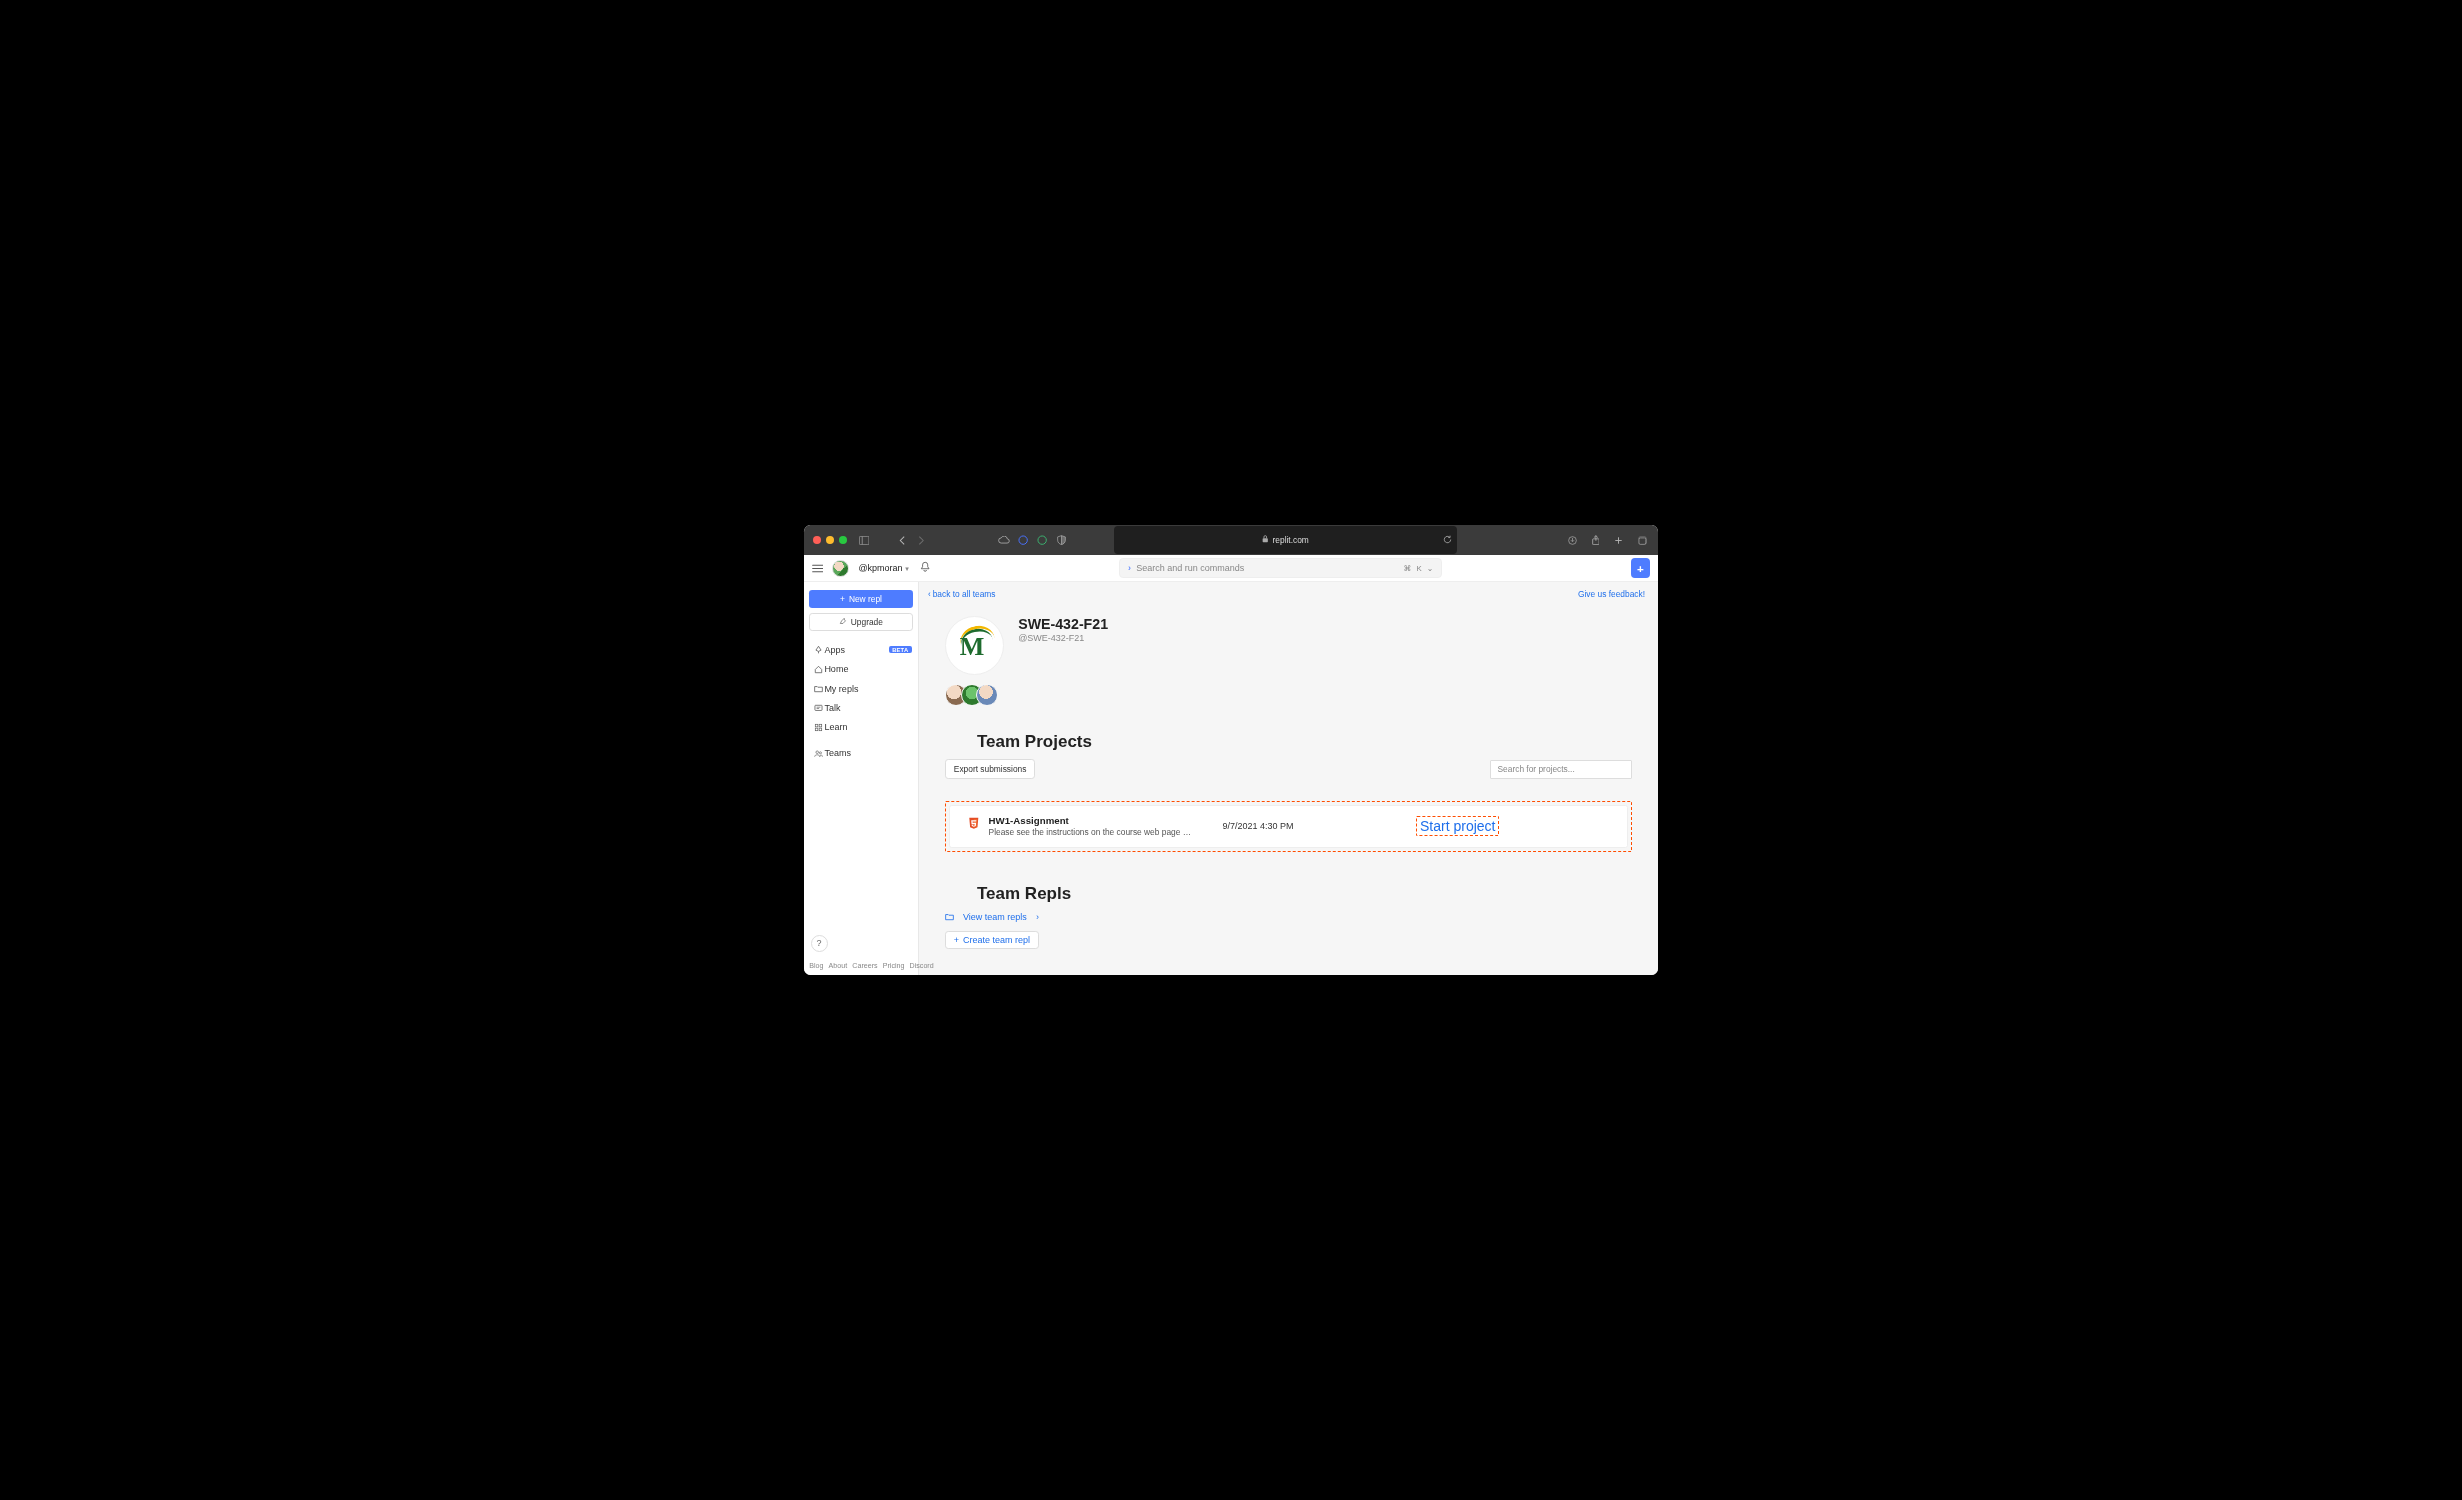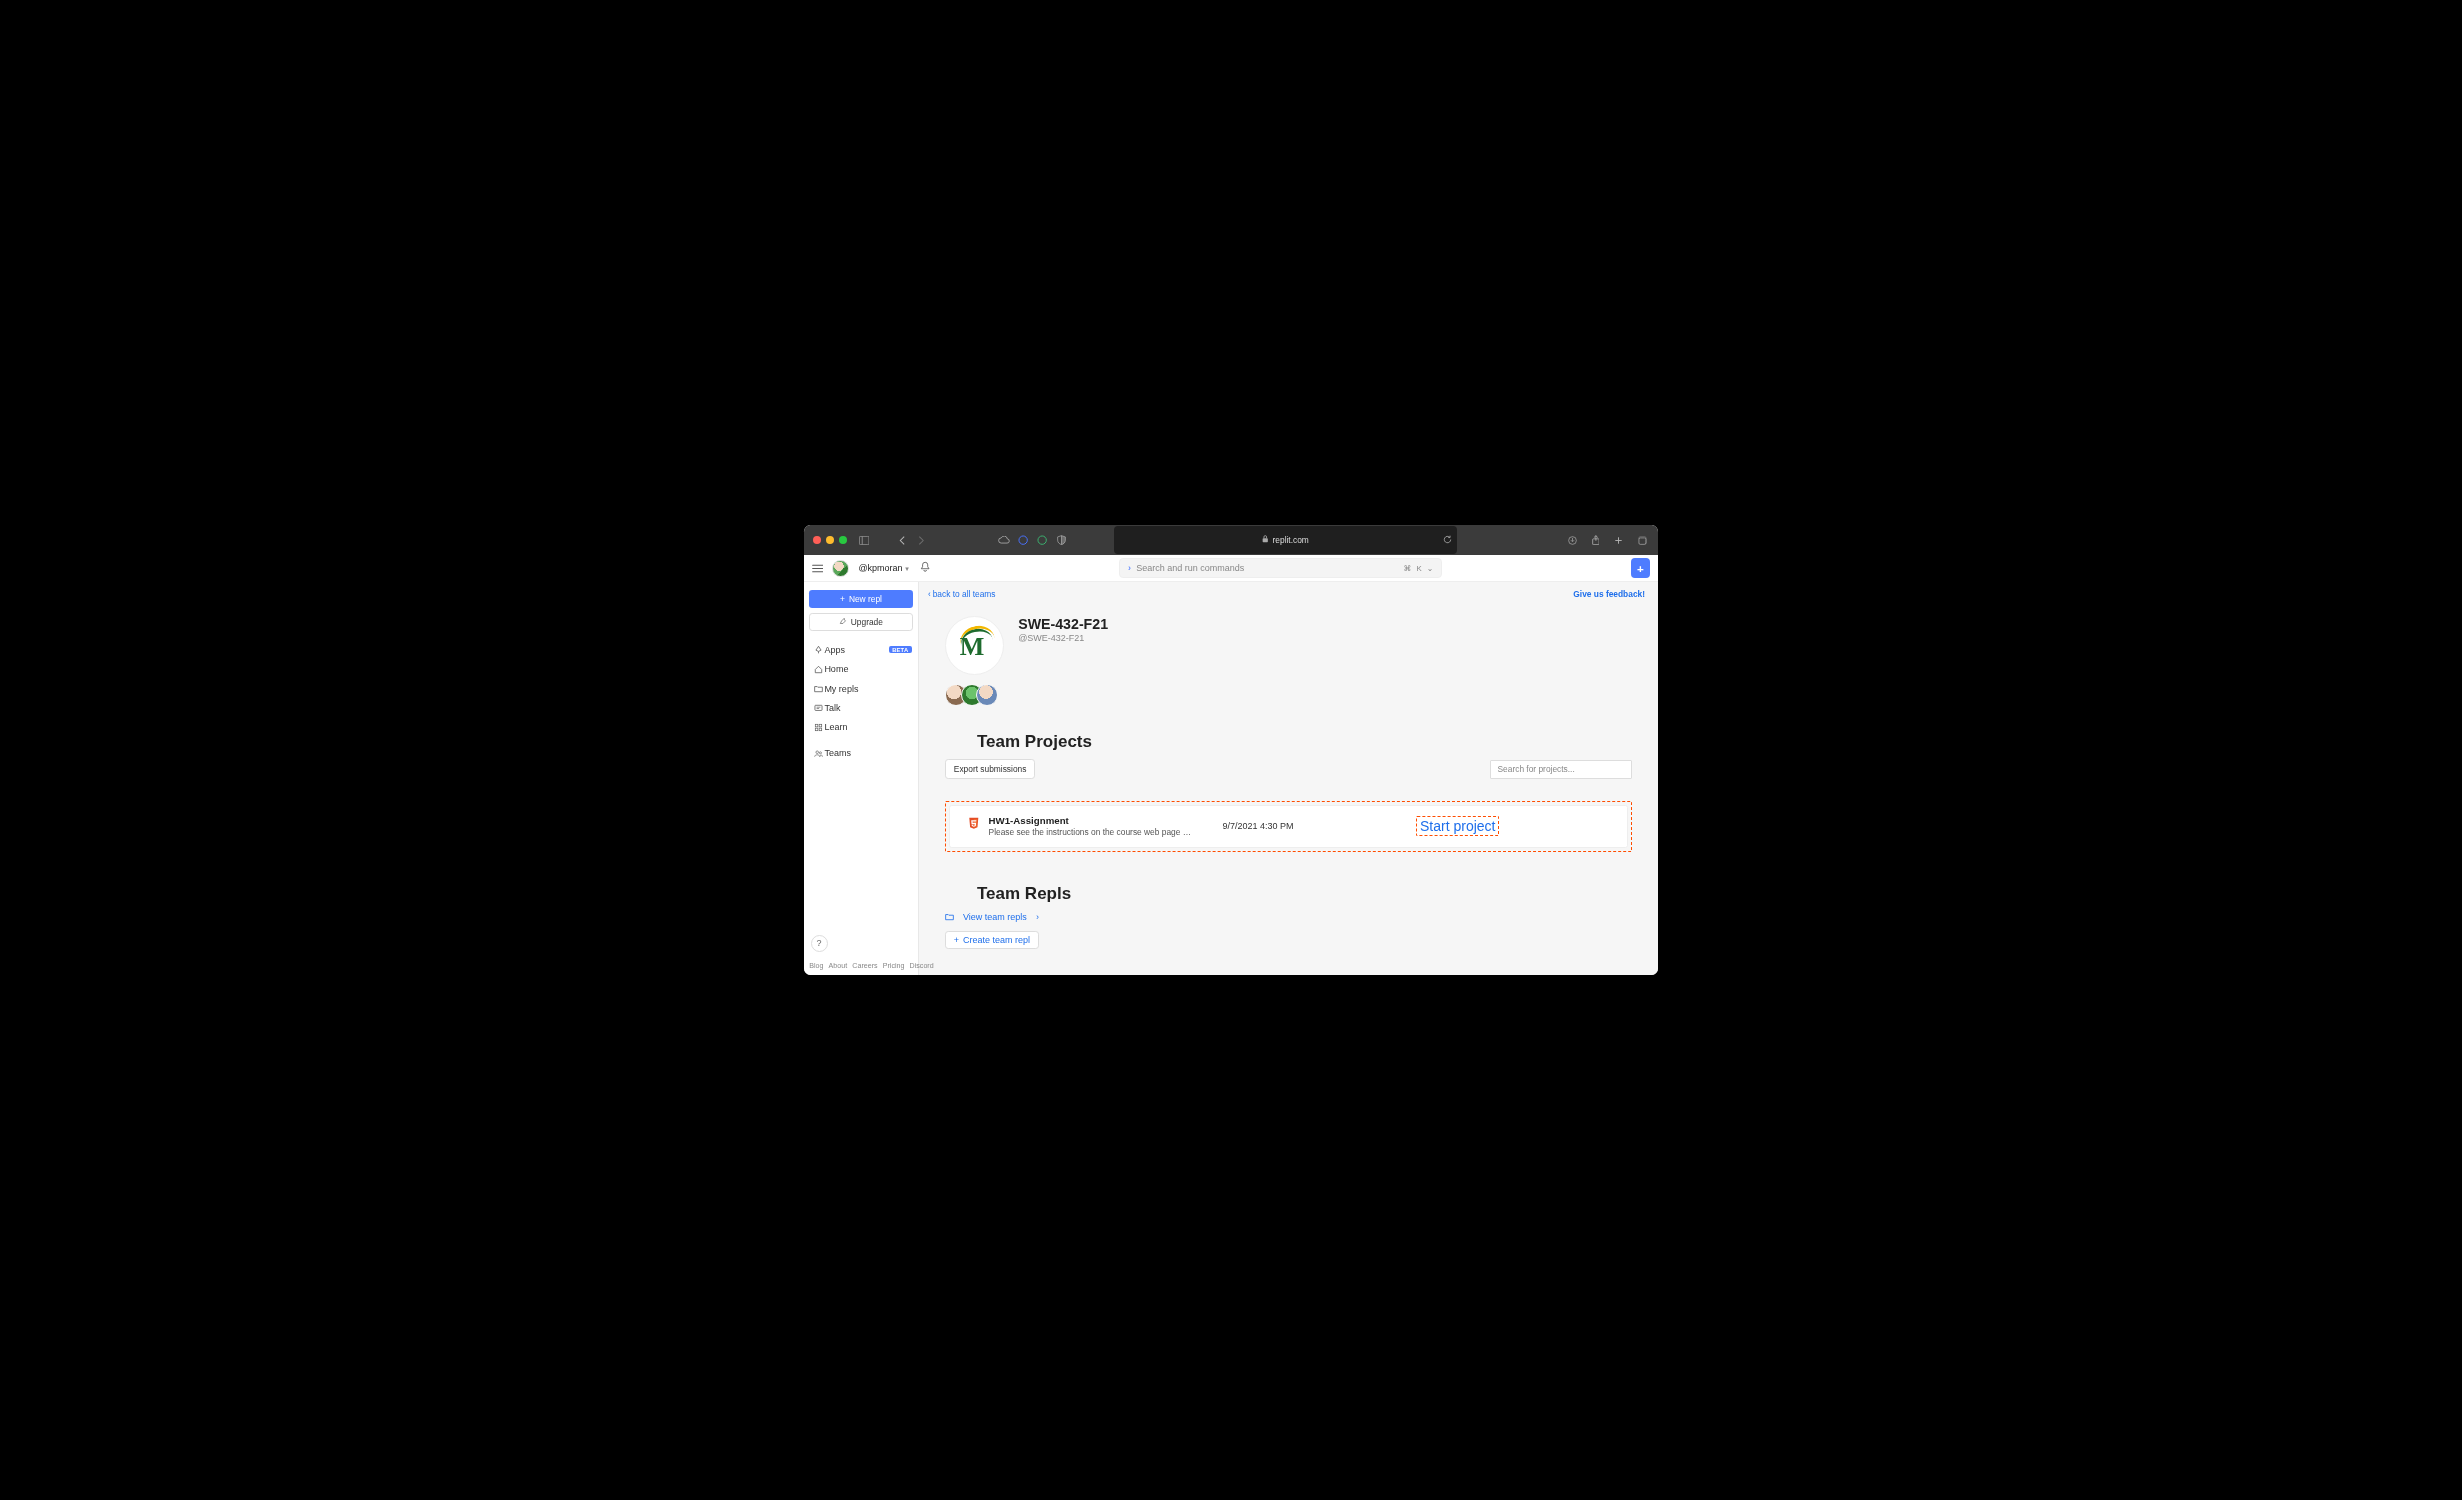--- a/index.html
+++ b/index.html
@@ -118,21 +118,21 @@
     gap:5.2px; font-size:7.1px; color:#888;
   }
 
   
   .main { flex:1; background:#f6f6f6; overflow:auto; padding:0 0 26px 0; }
   .breadcrumbs {
     display:flex; justify-content:space-between; align-items:center;
     padding:6.5px 13px 0 9px; font-size:8.4px;
   }
   .back { color:#1f6feb; display:flex; align-items:center; gap:1.9px; }
-  .feedback { color:#1f6feb;font-weight:bold; }
+  .feedback { color:#1f6feb; }
   .content { padding: 17px 26px 0 26px; }
   .team-head { display:flex; gap:14.2px; align-items:flex-start; }
   .team-logo {
     width:59px; height:59px; border-radius:50%; background:#fff;
     border:0.6px solid #eee; display:flex; align-items:center; justify-content:center;
     position:relative; overflow:hidden;
   }
   .team-name { font-size:14.2px; font-weight:700; color:#222; }
   .team-handle { font-size:9px; color:#888; margin-top:1.3px; }
   .members { display:flex; margin-top:9px; }

